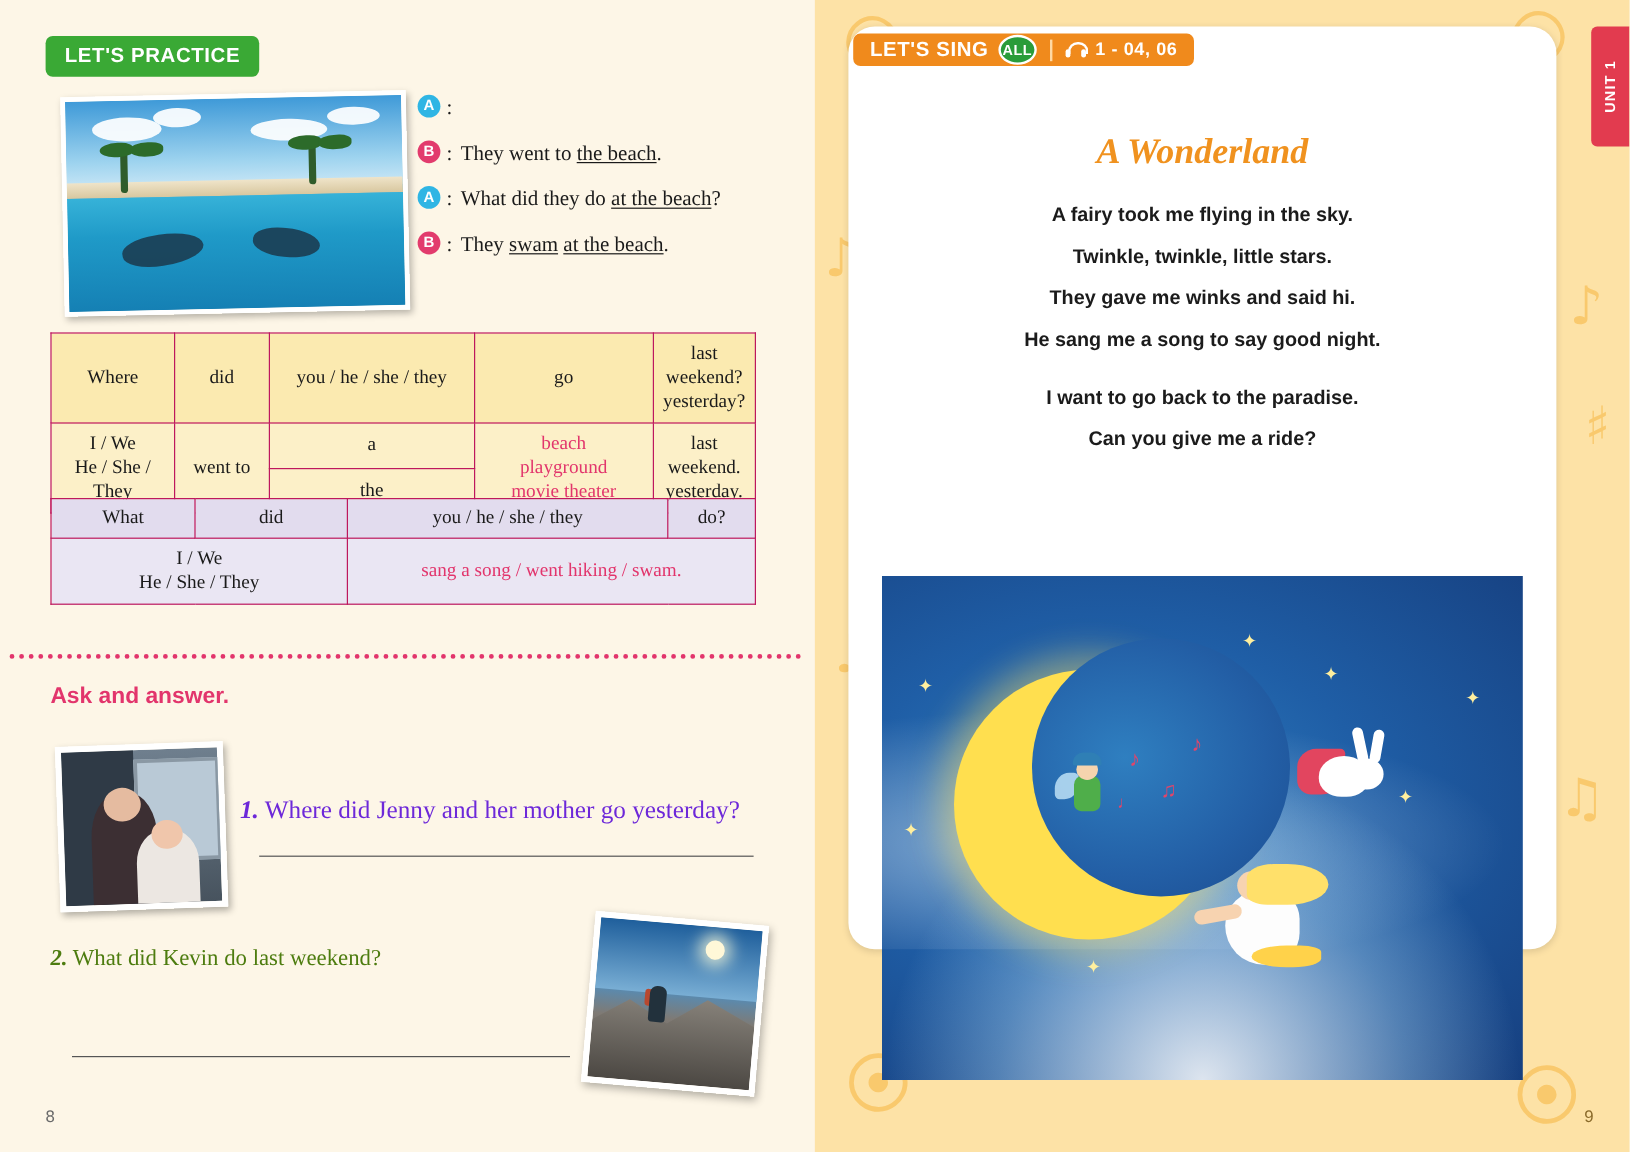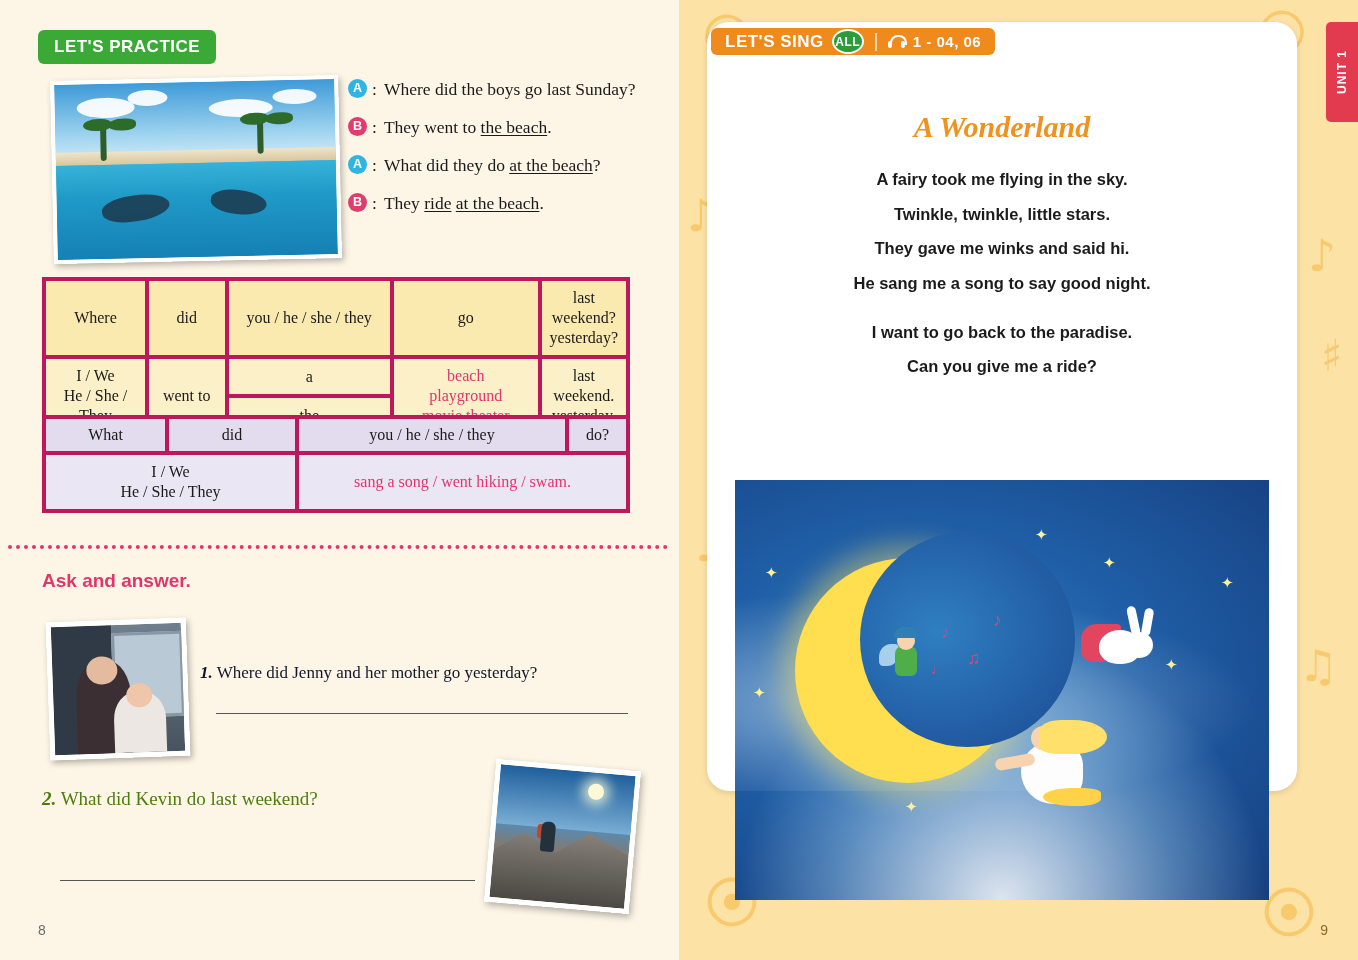--- a/index.html
+++ b/index.html
@@ -130,21 +130,21 @@
   .colon { margin: 0 7px 0 5px; }
   .u { text-decoration: underline; text-underline-offset: 2px; }
   
   .tbl {
     position: absolute;
     border-collapse: collapse;
     font-size: 16px;
     color: #1a1a1a;
   }
   .tbl td {
-    border: 4px solid #be185d;
+    border: 1px solid #be185d;
     padding: 7px 8px;
     text-align: center;
     vertical-align: middle;
   }
   .tbl-yellow { left: 42px; top: 277px; width: 588px; }
   .tbl-yellow td { background: #fbeab0; }
   .tbl-yellow tr.row2 td { background: #fcf0c8; }
   .tbl-purple { left: 42px; top: 415px; width: 588px; }
   .tbl-purple td { background: #e2dcee; }
   .tbl-purple tr.row2 td { background: #eae6f3; }
@@ -201,22 +201,22 @@
   }
   .photo-hike .hsky { position:absolute; left:0; top:0; width:100%; height:44%; background:linear-gradient(#1f5f9c,#79aed4); }
   .photo-hike .sun { position:absolute; left:66%; top:8%; width:16px; height:16px; border-radius:50%; background:#fff8d8; box-shadow:0 0 12px 6px rgba(255,255,220,.7); }
   .photo-hike .rock { position:absolute; bottom:0; width:100%; height:60%; background:linear-gradient(#8d8880,#4c4843); clip-path: polygon(0 40%, 22% 16%, 46% 38%, 70% 10%, 100% 34%, 100% 100%, 0 100%); }
   .photo-hike .hiker { position:absolute; left:34%; top:40%; width:14px; height:30px; background:#22313c; border-radius:6px 6px 3px 3px; }
   .photo-hike .pack { position:absolute; left:31%; top:42%; width:12px; height:14px; background:#b8482f; border-radius:3px; }
   .q1 {
     position: absolute;
     left: 200px;
     top: 663px;
-    font-size: 17px;
-    color: #0f172a;
+    font-size: 21px;
+    color: #6d28d9;
   }
   .q1 .num { font-style: italic; font-weight: bold; }
   .rule1 {
     position: absolute;
     left: 216px;
     top: 713px;
     width: 412px;
     border-bottom: 1.5px solid #555;
   }
   .q2 {
@@ -445,36 +445,35 @@
       <div class="frond" style="left:66%; top:18%;"></div>
       <div class="frond" style="left:75%; top:18%;"></div>
       <div class="swimmer" style="left:16%; top:64%; width:68px; height:26px; transform:rotate(-8deg);"></div>
       <div class="swimmer" style="left:55%; top:62%; width:56px; height:24px; transform:rotate(6deg);"></div>
     </div>
 
     <div class="dialogue">
       <div class="dline">
         <span class="badge a">A</span>
         <span class="colon">:</span>
-        <span>Where did the boys go last Sunday?</span>
       </div>
       <div class="dline">
         <span class="badge b">B</span>
         <span class="colon">:</span>
         <span>They went to <span class="u">the beach</span>.</span>
       </div>
       <div class="dline">
         <span class="badge a">A</span>
         <span class="colon">:</span>
         <span>What did they do <span class="u">at the beach</span>?</span>
       </div>
       <div class="dline">
         <span class="badge b">B</span>
         <span class="colon">:</span>
-        <span>They <span class="u">ride</span> <span class="u">at the beach</span>.</span>
+        <span>They <span class="u">swam</span> <span class="u">at the beach</span>.</span>
       </div>
     </div>
 
     <table class="tbl tbl-yellow">
       <tbody>
           <tr class="row1">
         <td style="width:92px;">Where</td>
         <td style="width:66px;">did</td>
         <td style="width:172px;">you / he / she / they</td>
         <td style="width:140px;">go</td>

